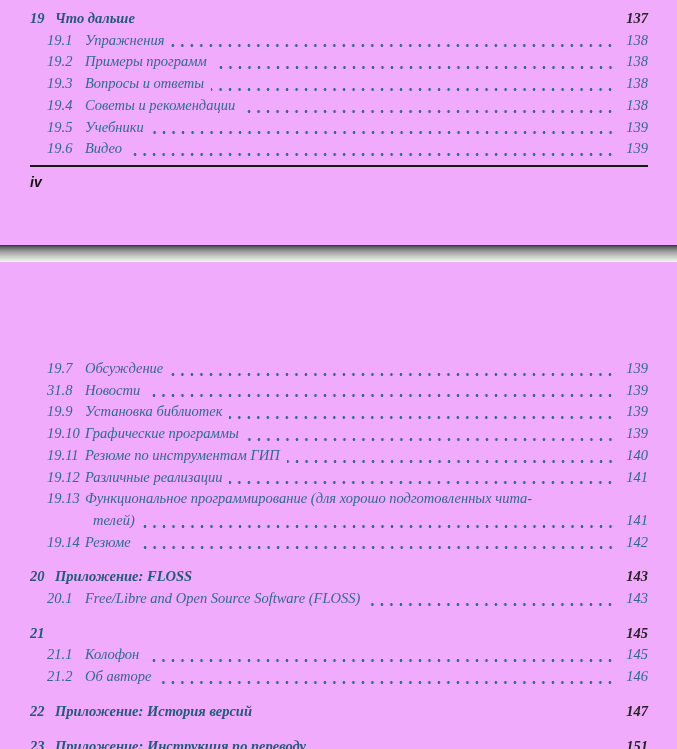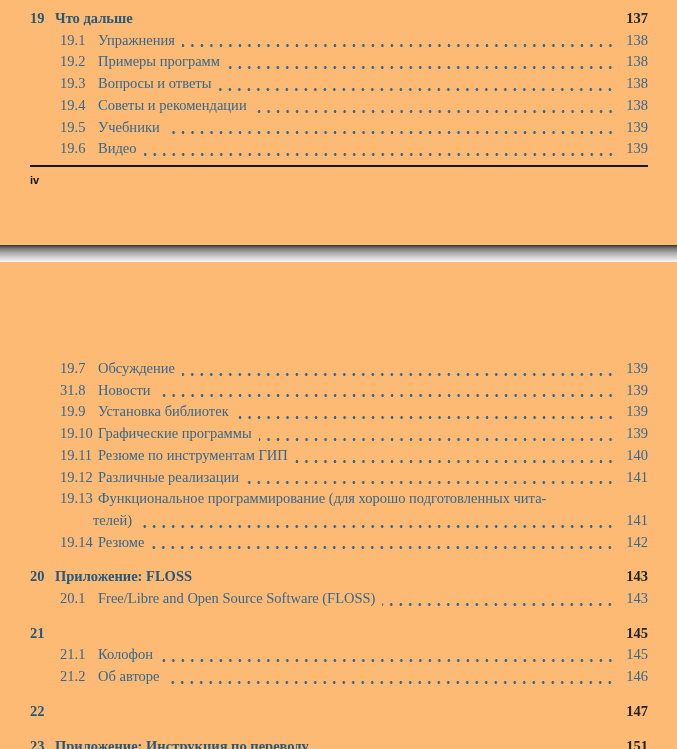--- a/index.html
+++ b/index.html
@@ -1,50 +1,50 @@
 <!DOCTYPE html>
 <html><head>
 <meta charset="utf-8">
 <style>
   html,body{margin:0;padding:0;}
   body{
     width:677px;height:749px;overflow:hidden;background:#ffffff;
     font-family:"Liberation Serif","DejaVu Serif",serif;
   }
   .viewer{width:677px;height:749px;display:flex;flex-direction:column;}
-  .page{background:#fdba74;box-sizing:border-box;}
+  .page{background:#f0abfc;box-sizing:border-box;font-style:italic;}
   .page-1{height:245px;padding:8px 29px 0 30px;}
   .page-gap{
     height:17px;flex:0 0 17px;
     border-top:1px solid #3a3a3a;box-sizing:border-box;
     background:linear-gradient(to bottom,#4d4d4d 0%,#7d7d7d 18%,#a9a9a9 42%,#d1d1d1 70%,#eaeaea 90%,#f5f5f5 100%);
   }
   .page-2{height:487px;padding:96px 29px 1px 30px;}
 
   .toc{color:#35688e;font-size:14.5px;}
   .row{display:flex;align-items:baseline;line-height:21.7px;white-space:nowrap;}
   .row .num{flex:0 0 auto;}
-  .row.sec .num{margin-left:30px;width:38px;}
+  .row.sec .num{margin-left:17px;width:38px;}
   .row.chapter{font-weight:bold;color:#25587a;margin-top:13px;}
   .row.chapter .num{width:25px;}
   .row.chapter .pg{color:#242424;}
   .row.mt0{margin-top:0;}
   .row .title{flex:0 0 auto;}
   .row .spacer{flex:1 1 auto;}
   .indent{flex:0 0 63px;}
   .leader{
     flex:1 1 auto;height:3px;align-self:flex-end;margin:0 6px 4px 7px;
     background:radial-gradient(circle,currentColor 1.15px,transparent 1.6px) right center / 9.5px 3px repeat-x;
   }
   .pg{flex:0 0 auto;min-width:27px;text-align:right;}
 
   .footer-rule{border-top:2px solid #161616;margin-top:5px;width:618px;}
   .footer-label{
     margin-top:7px;font-family:"Liberation Sans","DejaVu Sans",sans-serif;
-    font-weight:bold;font-size:11px;color:#111111;
+    font-weight:bold;font-size:14px;color:#111111;
   }
 </style>
 </head>
 <body>
 
 <div class="viewer">
 
   <div class="page page-1 toc">
 
     <div class="row chapter mt0">
@@ -193,20 +193,21 @@
 
     <div class="row sec">
       <span class="num">21.2</span>
       <span class="title">Об авторе</span>
       <span class="leader"></span>
       <span class="pg">146</span>
     </div>
 
     <div class="row chapter">
       <span class="num">22</span>
+      <span class="title">Приложение: История версий</span>
       <span class="spacer"></span>
       <span class="pg">147</span>
     </div>
 
     <div class="row chapter">
       <span class="num">23</span>
       <span class="title">Приложение: Инструкция по переводу</span>
       <span class="spacer"></span>
       <span class="pg">151</span>
     </div>

